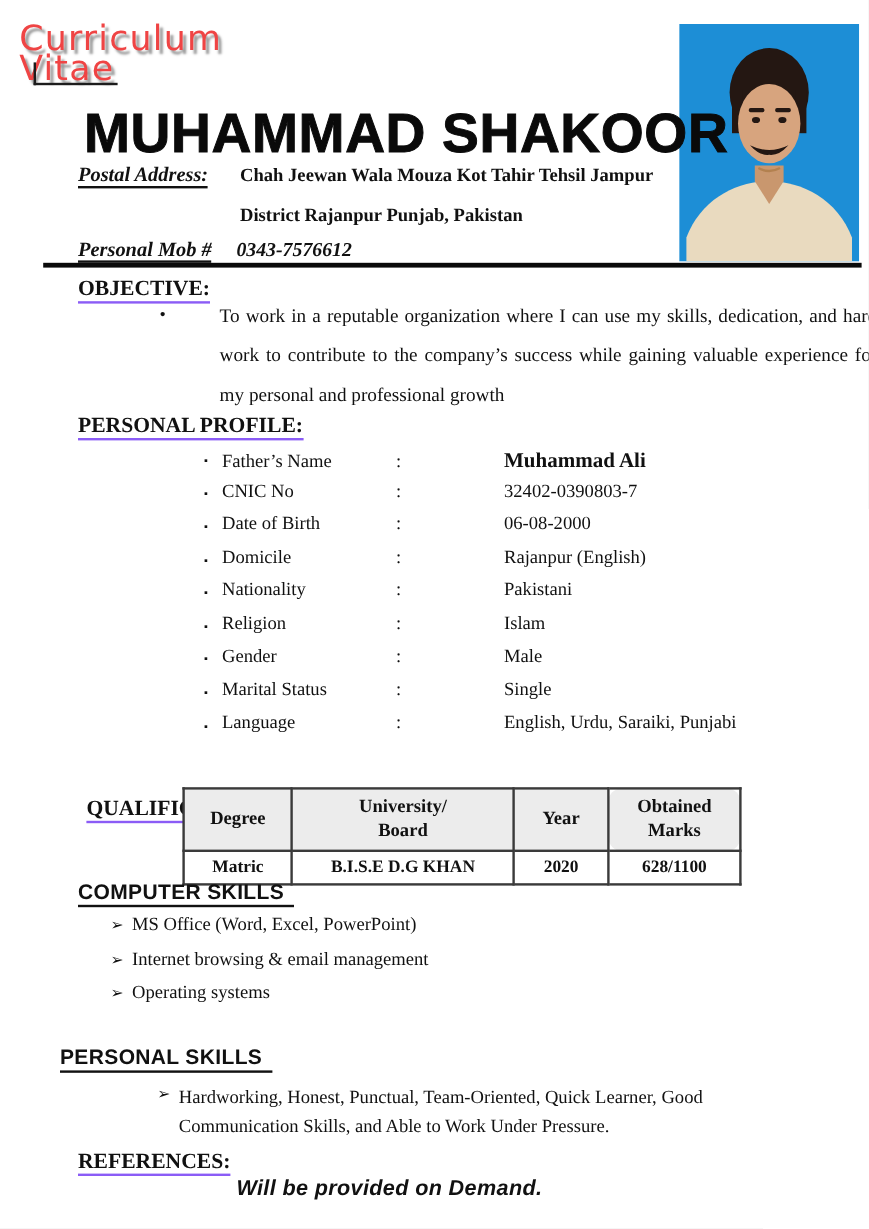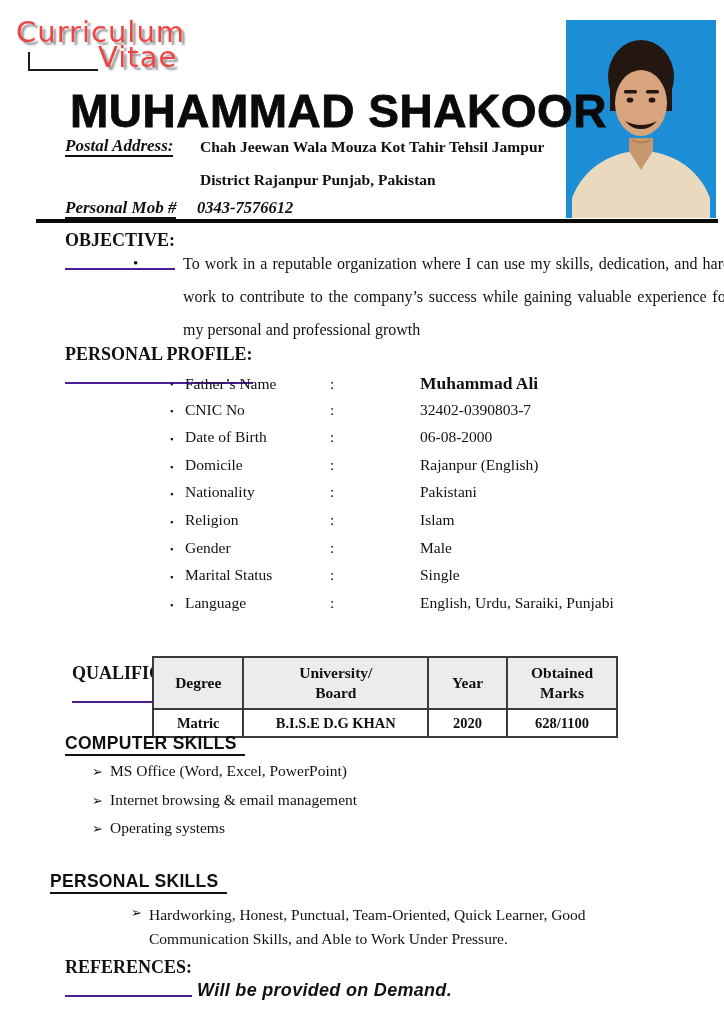--- a/index.html
+++ b/index.html
@@ -6,21 +6,21 @@
   .page{
     position:relative;width:724px;height:1024px;background:#ffffff;
     font-family:"Liberation Serif",serif;color:#111;overflow:hidden;
     margin:0 auto;
   }
   
   .logo{position:absolute;left:16px;top:16px;width:210px;height:70px;
     font-family:"DejaVu Sans",sans-serif;color:#ef4444;}
   .logo-line1{font-size:29px;letter-spacing:1px;line-height:32px;
     text-shadow:3px 3px 2px #9a9a9a;}
-  .logo-line2{font-size:29px;letter-spacing:1px;line-height:30px;margin-left:82px;
+  .logo-line2{font-size:29px;letter-spacing:1px;line-height:30px;
     margin-top:-6px;text-shadow:3px 3px 2px #9a9a9a;}
   .logo-connector{position:absolute;left:12px;top:36px;width:68px;height:17px;
     border-left:2px solid #1c1c1c;border-bottom:2px solid #1c1c1c;}
   
   .photo{position:absolute;left:566px;top:20px;width:150px;height:198px;display:block;}
   
   .name{position:absolute;left:70px;top:84px;margin:0;
     font-family:"Liberation Sans",sans-serif;font-size:46px;font-weight:900;
     letter-spacing:0.5px;color:#0a0a0a;-webkit-text-stroke:0.8px #0a0a0a;white-space:nowrap;}
   .addr-row{position:absolute;white-space:nowrap;}
@@ -29,21 +29,21 @@
   .addr-row.r3{left:65px;top:198px;}
   .addr-label{font-style:italic;font-weight:bold;font-size:17px;
     border-bottom:2px solid #111;padding-bottom:0px;text-align:center;}
   .addr-val{position:absolute;left:135px;top:2px;font-weight:bold;font-size:15.5px;white-space:nowrap;}
   .addr-val2{font-weight:bold;font-size:15.5px;}
   .mob-val{position:absolute;left:132px;top:0px;font-weight:bold;font-style:italic;
     font-size:16.5px;white-space:nowrap;}
   .divider{position:absolute;left:36px;top:219px;width:682px;height:4px;background:#0a0a0a;}
   
   .h-serif{position:absolute;font-size:18px;font-weight:bold;white-space:nowrap;}
-  .h-serif span{border-bottom:2px solid #4c1d95;padding-bottom:18px;}
+  .h-serif span{border-bottom:2px solid #8b5cf6;padding-bottom:1px;}
   .h-sans{position:absolute;font-family:"Liberation Sans",sans-serif;font-size:17.5px;
     font-weight:bold;letter-spacing:0.3px;white-space:nowrap;}
   .h-sans span{border-bottom:2.5px solid #111;padding-bottom:1px;padding-right:8px;}
   .objective-h{left:65px;top:230px;}
   .profile-h{left:65px;top:344px;}
   .qualification-h{left:72px;top:627px;margin-top:36px;}
   .computer-h{left:65px;top:733px;}
   .pskills-h{left:50px;top:871px;}
   .references-h{left:65px;top:957px;}
   
@@ -56,21 +56,21 @@
     height:27.6px;align-items:baseline;font-size:15.5px;}
   .profile-row .sq{font-size:9px;align-self:center;padding-bottom:6px;}
   .profile-row .val{white-space:nowrap;}
   .profile-row.first .val{font-size:17.5px;font-weight:bold;}
   
   .qtable{position:absolute;left:152px;top:656px;width:466px;border-collapse:collapse;
     text-align:center;}
   .qtable th{border:2px solid #3a3a3a;background:#ececec;font-size:15.5px;
     font-weight:bold;height:50px;line-height:1.3;white-space:pre-line;padding:0 2px;}
   .qtable td{border:2px solid #3a3a3a;font-weight:bold;font-size:14.5px;height:26px;padding:0 2px;}
-  .qtable .c0{width:19.5%;} .qtable .c1{width:39.8%;} .qtable .c2{width:17%;} .qtable .c3{width:23.7%;}
+  .qtable .c0{width:19.5%;} .qtable .c1{width:39.8%;} .qtable .c2{width:17%;} .qtable .c3{width:23.7%;border-radius:11px;}
   
   .cs-list{position:absolute;left:92px;top:762px;}
   .cs-row{display:flex;height:28.5px;align-items:flex-start;font-size:15.5px;}
   .arrow{width:18px;font-size:13px;padding-top:2px;font-family:"DejaVu Sans",sans-serif;}
   
   .ps-item{position:absolute;left:131px;top:903px;width:482px;display:flex;}
   .ps-item .txt{font-size:15.5px;line-height:24px;width:464px;}
   
   .ref-text{position:absolute;left:197px;top:980px;font-family:"Liberation Sans",sans-serif;
     font-weight:bold;font-style:italic;font-size:18px;letter-spacing:0.3px;white-space:nowrap;}

